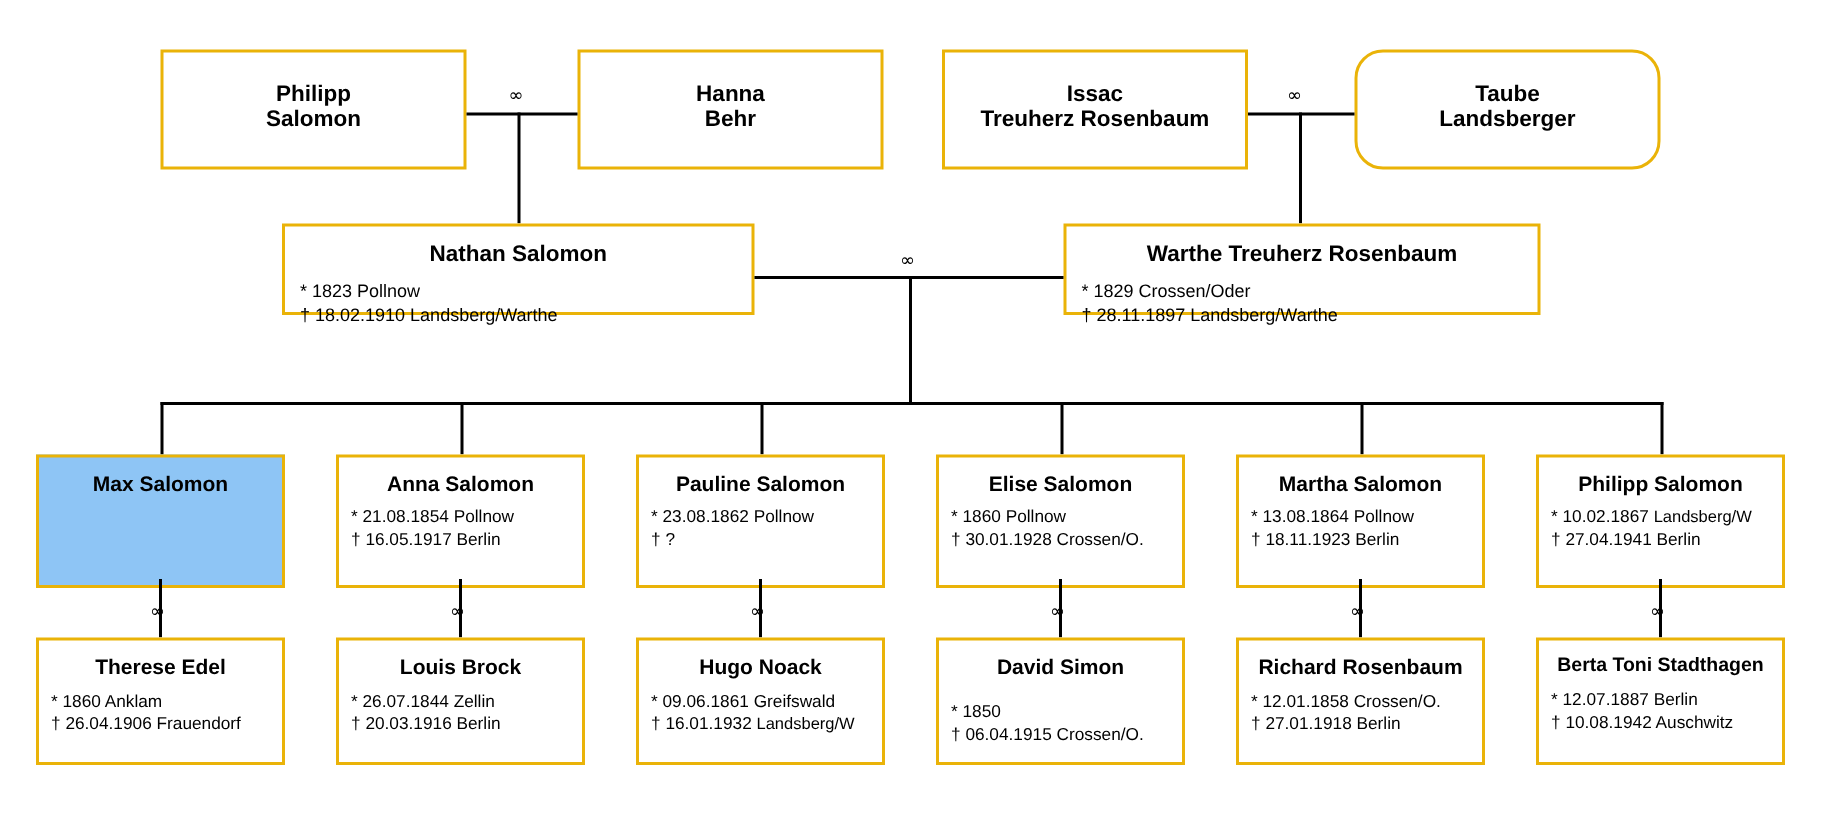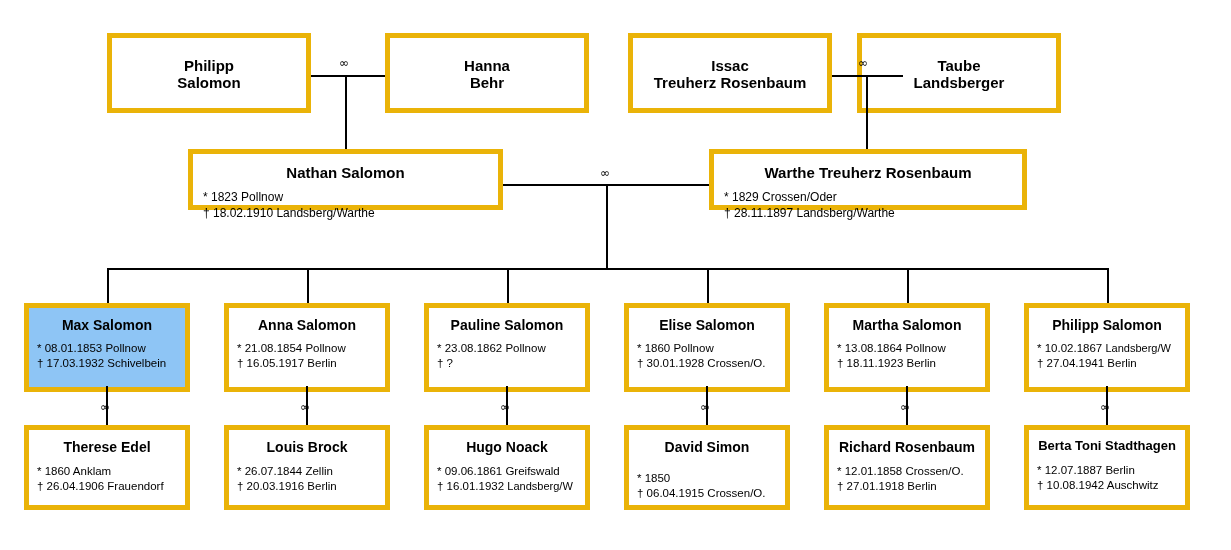--- a/index.html
+++ b/index.html
@@ -14,21 +14,21 @@
   }
   #chart {
     position: relative;
     width: 1231px;
     height: 550px;
     background: #ffffff;
     overflow: hidden;
   }
   .node {
     position: absolute;
-    border: 5px solid #eab308;
+    border: 2px solid #eab308;
     background: #ffffff;
     box-sizing: border-box;
   }
   .node.highlight {
     background: #8ec5f5;
   }
   .node .nm {
     font-weight: bold;
     text-align: center;
     line-height: 1.15;
@@ -126,21 +126,21 @@
     </div>
   </div>
 
   <div class="node gen1" style="left:628px;">
     <div class="nm">
       <span>Issac</span><br>
       <span>Treuherz Rosenbaum</span>
     </div>
   </div>
 
-  <div class="node gen1" style="left:857px;">
+  <div class="node gen1" style="left:903px;border-radius:19px;">
     <div class="nm">
       <span>Taube</span><br>
       <span>Landsberger</span>
     </div>
   </div>
 
   <div class="ln h" style="left:311px; top:75px; width:74px;"></div>
   <div class="mar" style="left:339px; top:57px;">∞</div>
   <div class="ln v" style="left:345px; top:75px; height:74px;"></div>
 
@@ -172,24 +172,20 @@
 
   <div class="ln v" style="left:107px; top:268px; height:35px;"></div>
   <div class="ln v" style="left:307px; top:268px; height:35px;"></div>
   <div class="ln v" style="left:507px; top:268px; height:35px;"></div>
   <div class="ln v" style="left:707px; top:268px; height:35px;"></div>
   <div class="ln v" style="left:907px; top:268px; height:35px;"></div>
   <div class="ln v" style="left:1107px; top:268px; height:35px;"></div>
 
   <div class="node gen3 highlight" style="left:24px;">
     <div class="nm">Max Salomon</div>
-    <div class="det">
-      <div>*  08.01.1853 Pollnow</div>
-      <div>† 17.03.1932 Schivelbein</div>
-    </div>
   </div>
 
   <div class="node gen3" style="left:224px;">
     <div class="nm">Anna Salomon</div>
     <div class="det">
       <div>* 21.08.1854 Pollnow</div>
       <div>† 16.05.1917 Berlin</div>
     </div>
   </div>
 

